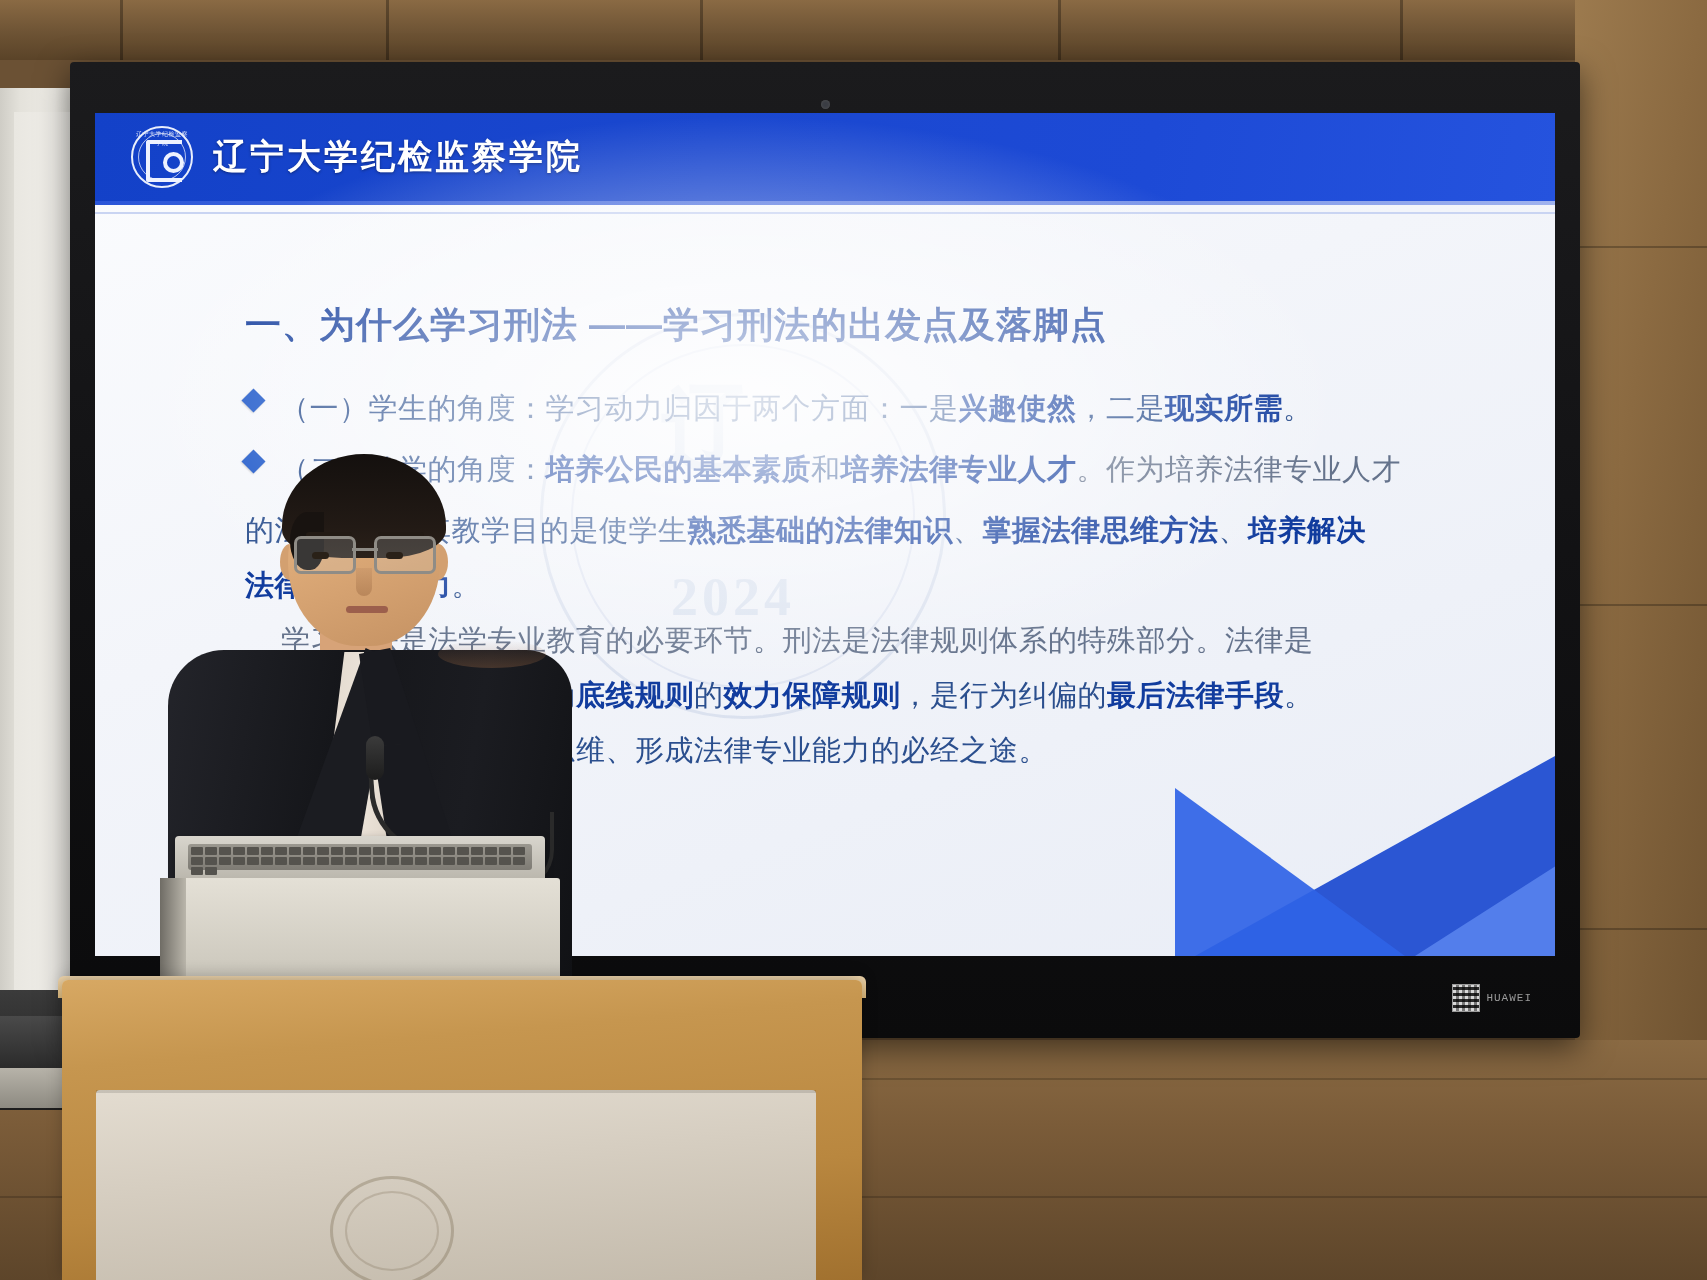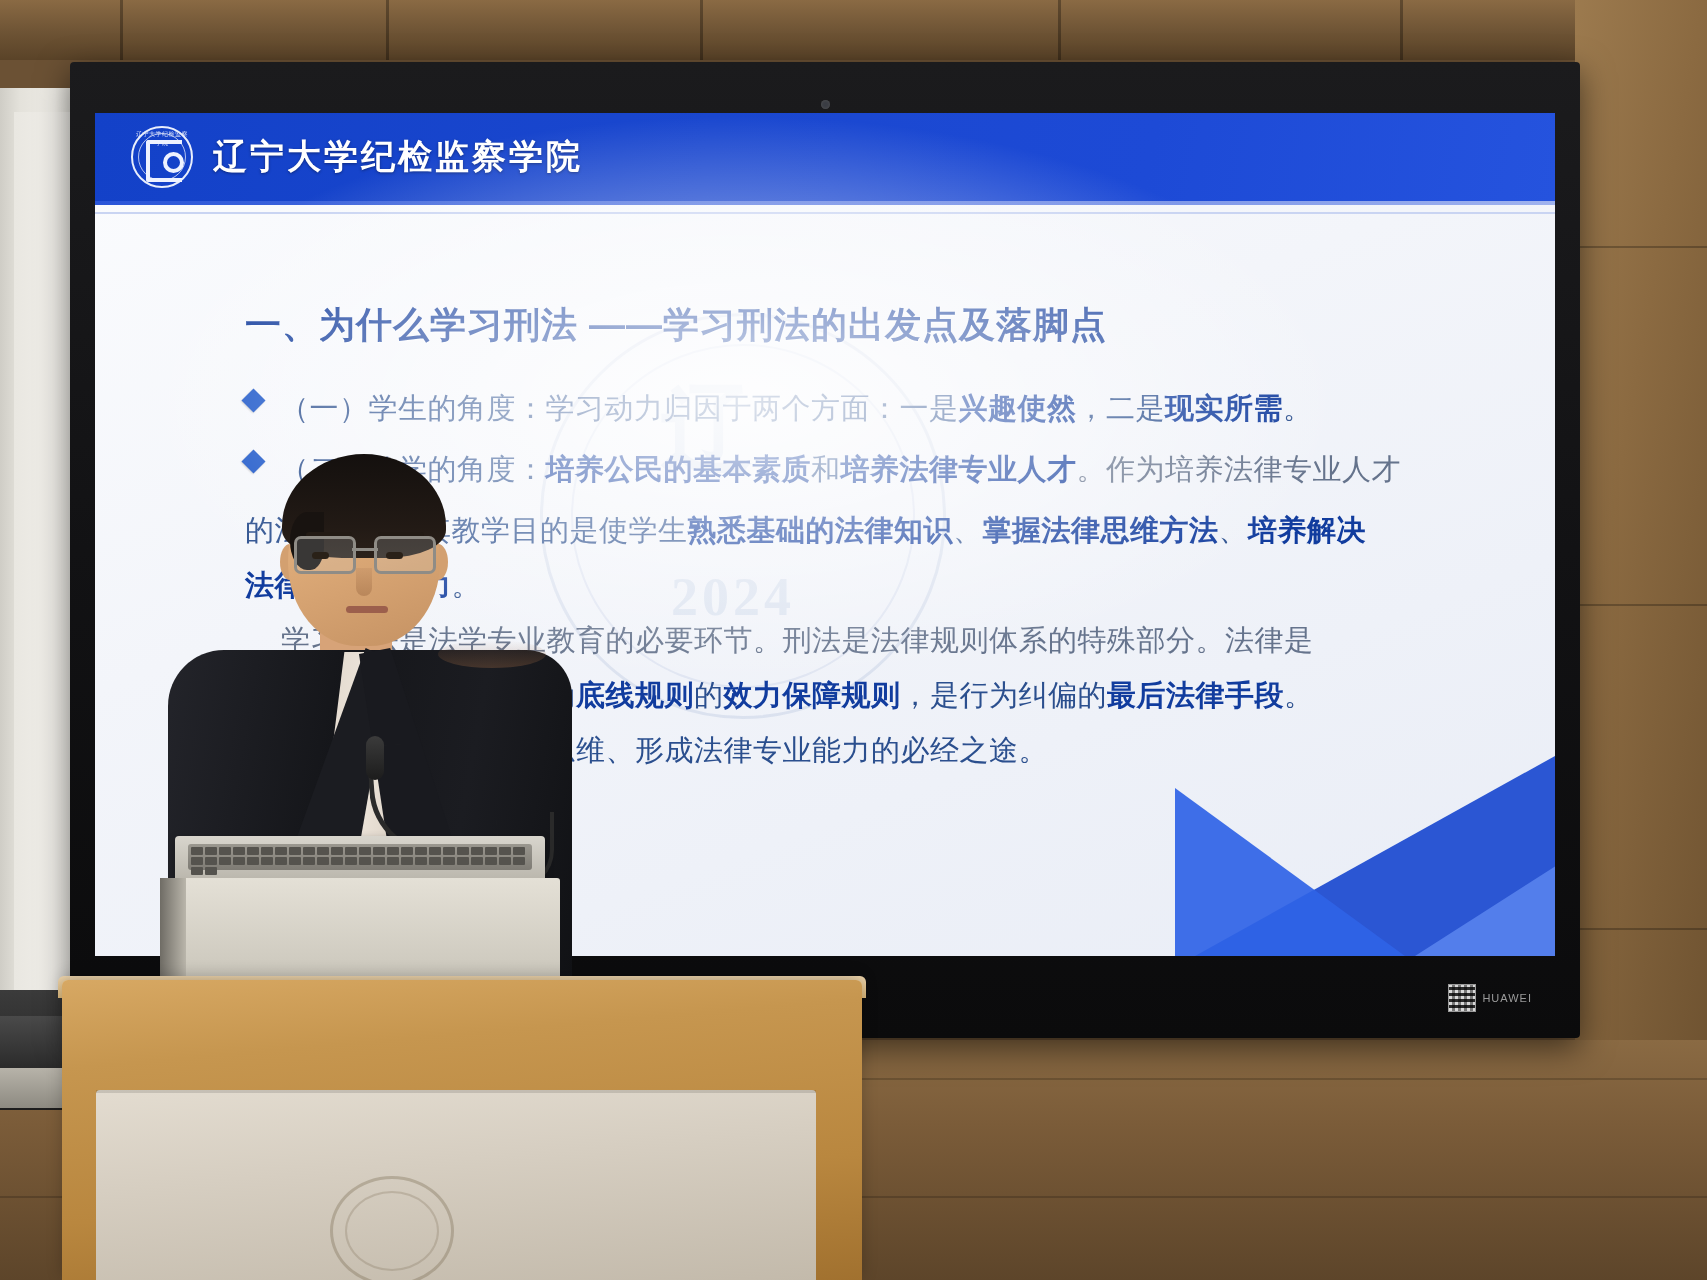--- a/index.html
+++ b/index.html
@@ -30,21 +30,21 @@
     background:#b9b6ae;border-radius:2px;}
 
   
   .tv-outer{position:absolute;left:70px;top:62px;width:1510px;height:976px;
     background:linear-gradient(180deg,#1b1b1d 0%,#121214 50%,#0b0b0c 100%);
     border-radius:4px;box-shadow:0 10px 32px rgba(0,0,0,.55);}
   .tv-bezel-top-cam{position:absolute;left:50%;top:38px;width:9px;height:9px;margin-left:-4px;
     background:#3a3d44;border-radius:50%;box-shadow:0 0 3px #555 inset;}
   .tv-bezel-bot-cam{position:absolute;left:50%;bottom:32px;width:11px;height:11px;margin-left:-5px;
     background:#2f3238;border-radius:50%;}
-  .tv-logo{position:absolute;right:48px;bottom:26px;display:flex;align-items:center;gap:6px;}
+  .tv-logo{position:absolute;right:48px;bottom:26px;display:flex;align-items:center;gap:6px;font-family:Liberation Mono, monospace;}
   .tv-logo-qr{width:26px;height:26px;background:
       repeating-linear-gradient(0deg,#d8d8d8 0 3px,#2a2a2a 3px 6px),
       repeating-linear-gradient(90deg,rgba(255,255,255,.45) 0 3px,rgba(0,0,0,.45) 3px 6px);
       background-blend-mode:multiply;border:1px solid #9a9a9a;}
   .tv-logo-txt{font-size:11px;color:#9b9b9b;letter-spacing:1px;}
 
   
   .slide{position:absolute;left:95px;top:113px;width:1460px;height:843px;
     background:linear-gradient(160deg,#fbfcfe 0%,#f3f5fa 42%,#e9edf6 100%);overflow:hidden;}
   .slide-glow{position:absolute;inset:0;

